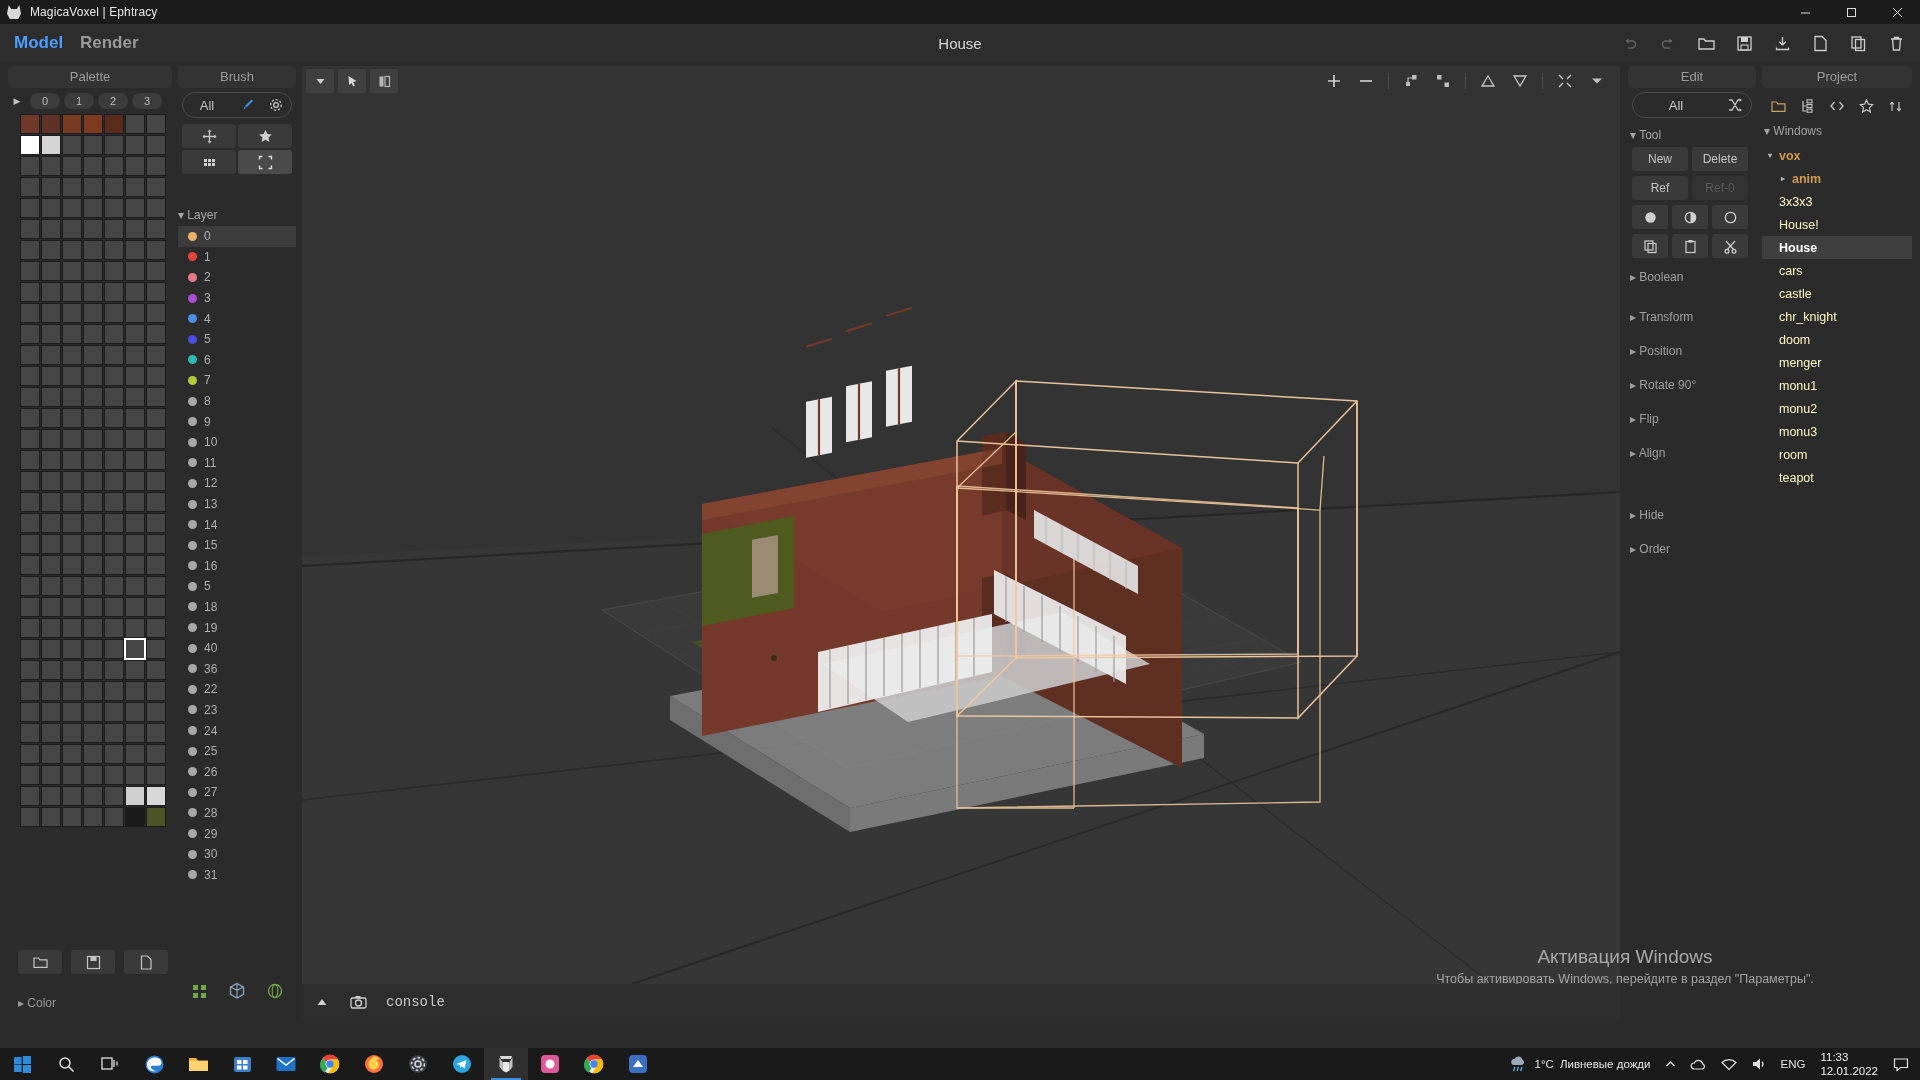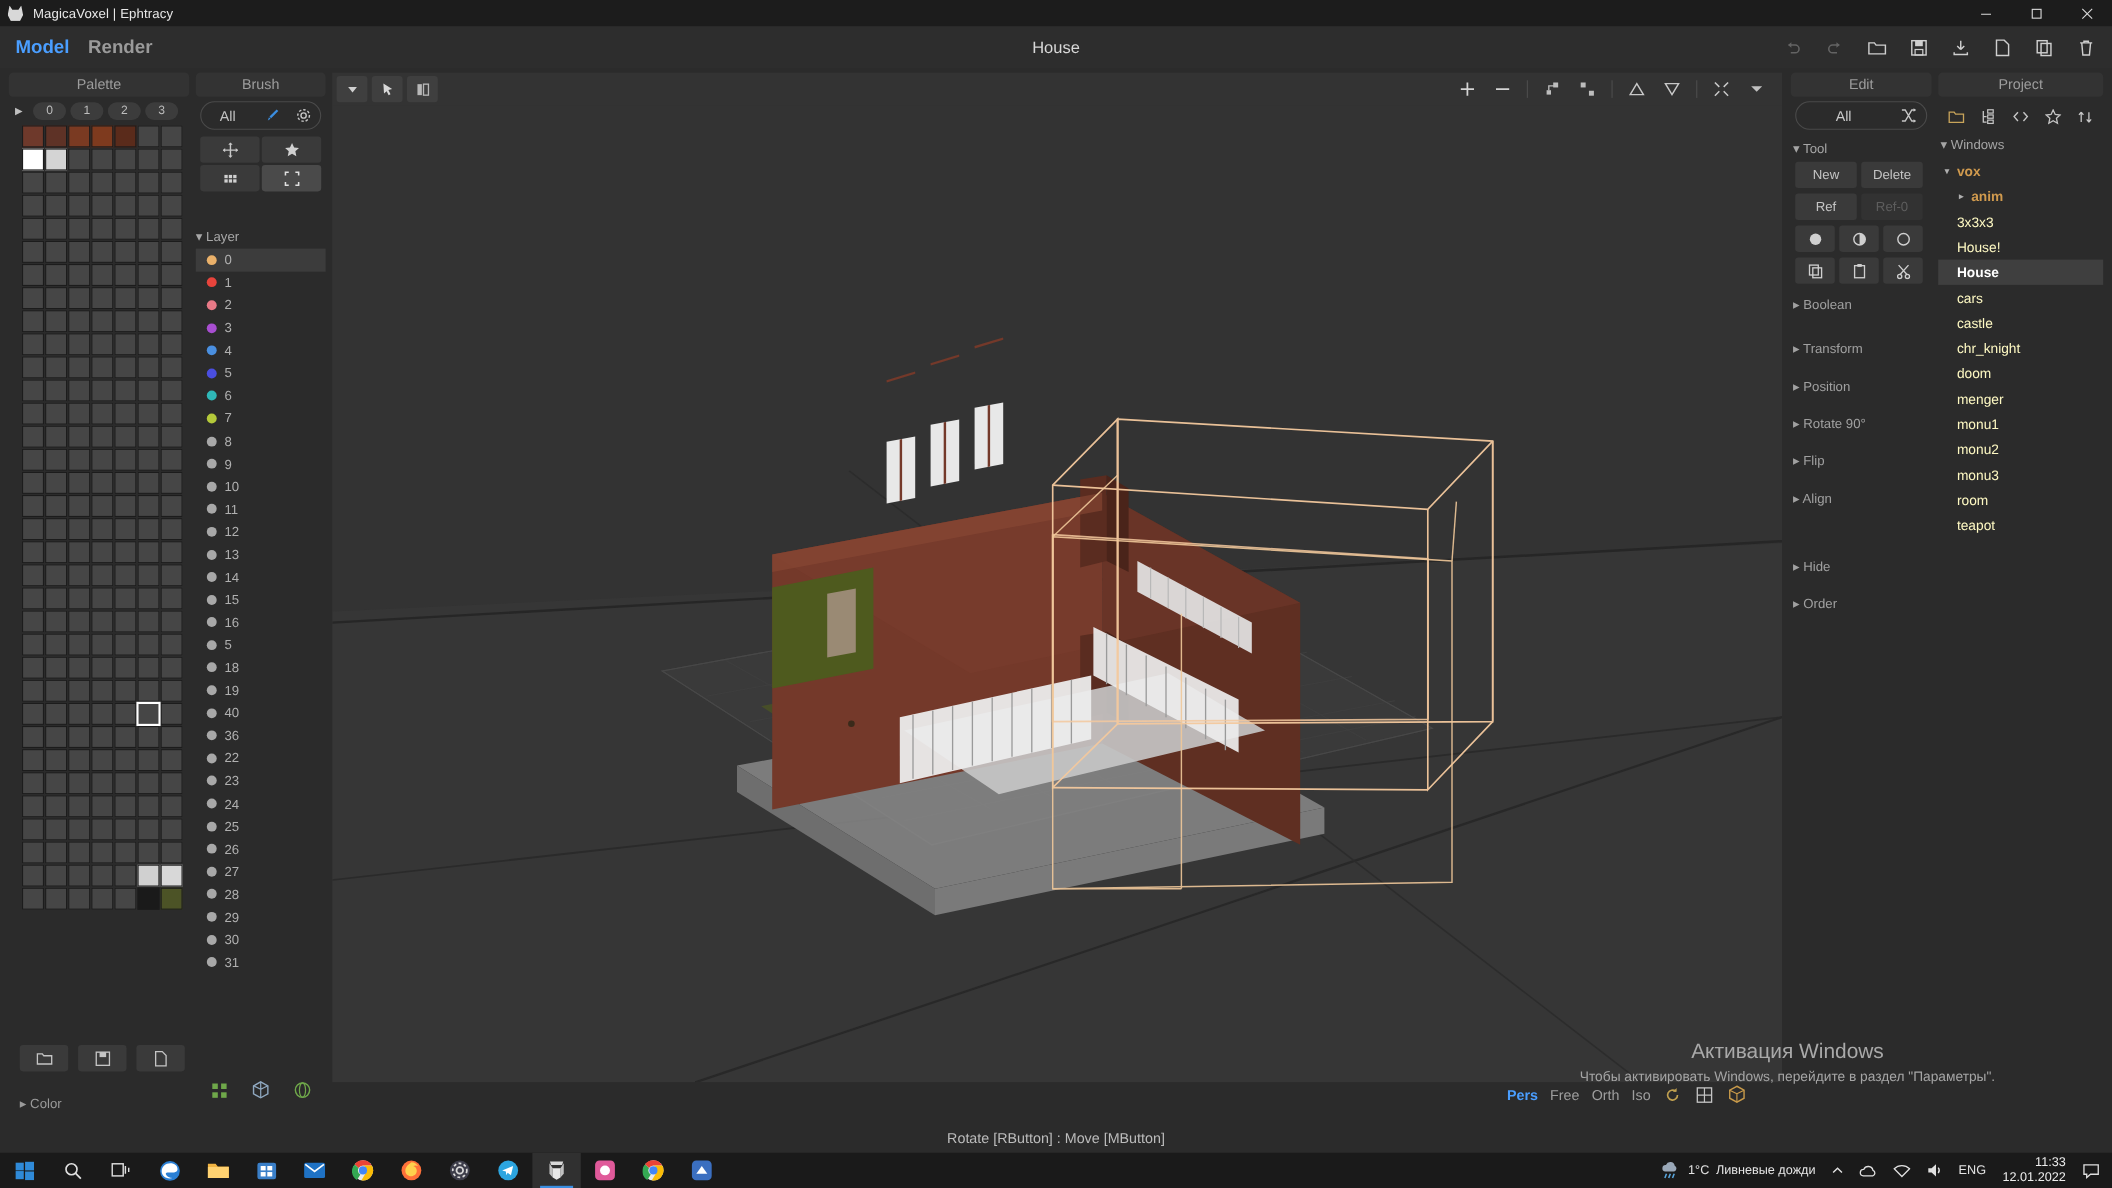--- a/index.html
+++ b/index.html
@@ -138,21 +138,21 @@
   .vmi { width:18px; display:flex; align-items:center; justify-content:center; }
 
   
   .taskbar { position:absolute; left:0; top:1048px; width:1920px; height:32px; background:#1a1a1a;
     display:flex; align-items:center; }
   .tk { width:44px; height:32px; display:flex; align-items:center; justify-content:center; position:relative; }
   .tk.active::after { content:''; position:absolute; bottom:0; left:7px; width:30px; height:2px; background:#3b8ee0; }
   .tk.active { background:#303030; }
   .tray { margin-left:auto; display:flex; align-items:center; height:32px; padding-right:4px; }
   .tray-item { padding:0 7px; font-size:11.5px; color:#e4e4e4; display:flex; align-items:center; height:32px; }
-  .clock { text-align:right; line-height:1.25; font-size:11.5px; color:#ededed; padding:0 8px; }
+  .clock { line-height:1.25; font-size:11.5px; color:#ededed; padding:0 8px; }
   .wicon { display:block; }
 </style>
 </head>
 <body>
 
 <div id="app">
 
   <div class="titlebar">
     <div class="tb-icon">
         <div class="cat"></div>
@@ -952,24 +952,36 @@
         </svg>
     </div>
     <div class="vmi">
       <svg width="18" height="18" viewBox="0 0 18 18">
           <path d="M9 1.5l6.5 3.6v7.3L9 16l-6.5-3.6V5.1z" fill="none" stroke="#c89a4a" stroke-width="1.3"></path>
           <path d="M9 8.3v7.7M9 8.3l6.5-3.2M9 8.3L2.5 5.1" fill="none" stroke="#c89a4a" stroke-width="1.1"></path>
         </svg>
     </div>
   </div>
 
-
-  <div class="statusbar">
-    <span>Rotate [RButton] : Move [MButton]</span>
+  <div class="console">
+    <div class="con-btn">
+      <svg width="12" height="12" viewBox="0 0 12 12">
+          <path d="M6 3l4.5 6h-9z" fill="#d0d0d0"></path>
+        </svg>
+    </div>
+    <div class="con-btn">
+      <svg width="19" height="19" viewBox="0 0 19 19">
+          <rect x="2" y="5" width="15" height="10" rx="1.5" fill="none" stroke="#cfcfcf" stroke-width="1.3"></rect>
+          <circle cx="9.5" cy="10" r="3" fill="none" stroke="#cfcfcf" stroke-width="1.3"></circle>
+          <rect x="6.5" y="3" width="5" height="2.2" fill="#cfcfcf"></rect>
+        </svg>
+    </div>
+    <div class="con-field">console</div>
   </div>
+
 
   <div class="edit-panel">
     <div class="panel-head" style="width:128px">Edit</div>
     <div class="ed-all">
       <div class="lbl">All</div>
       <div class="ic">
         <svg width="16" height="16" viewBox="0 0 16 16">
             <path d="M2 3h3l6 10h3M2 13h3l6-10h3" fill="none" stroke="#c5c5c5" stroke-width="1.3"></path>
             <path d="M12.6 1.4L15 3l-2.4 1.6zM12.6 11.4L15 13l-2.4 1.6z" fill="#c5c5c5"></path>
           </svg>

